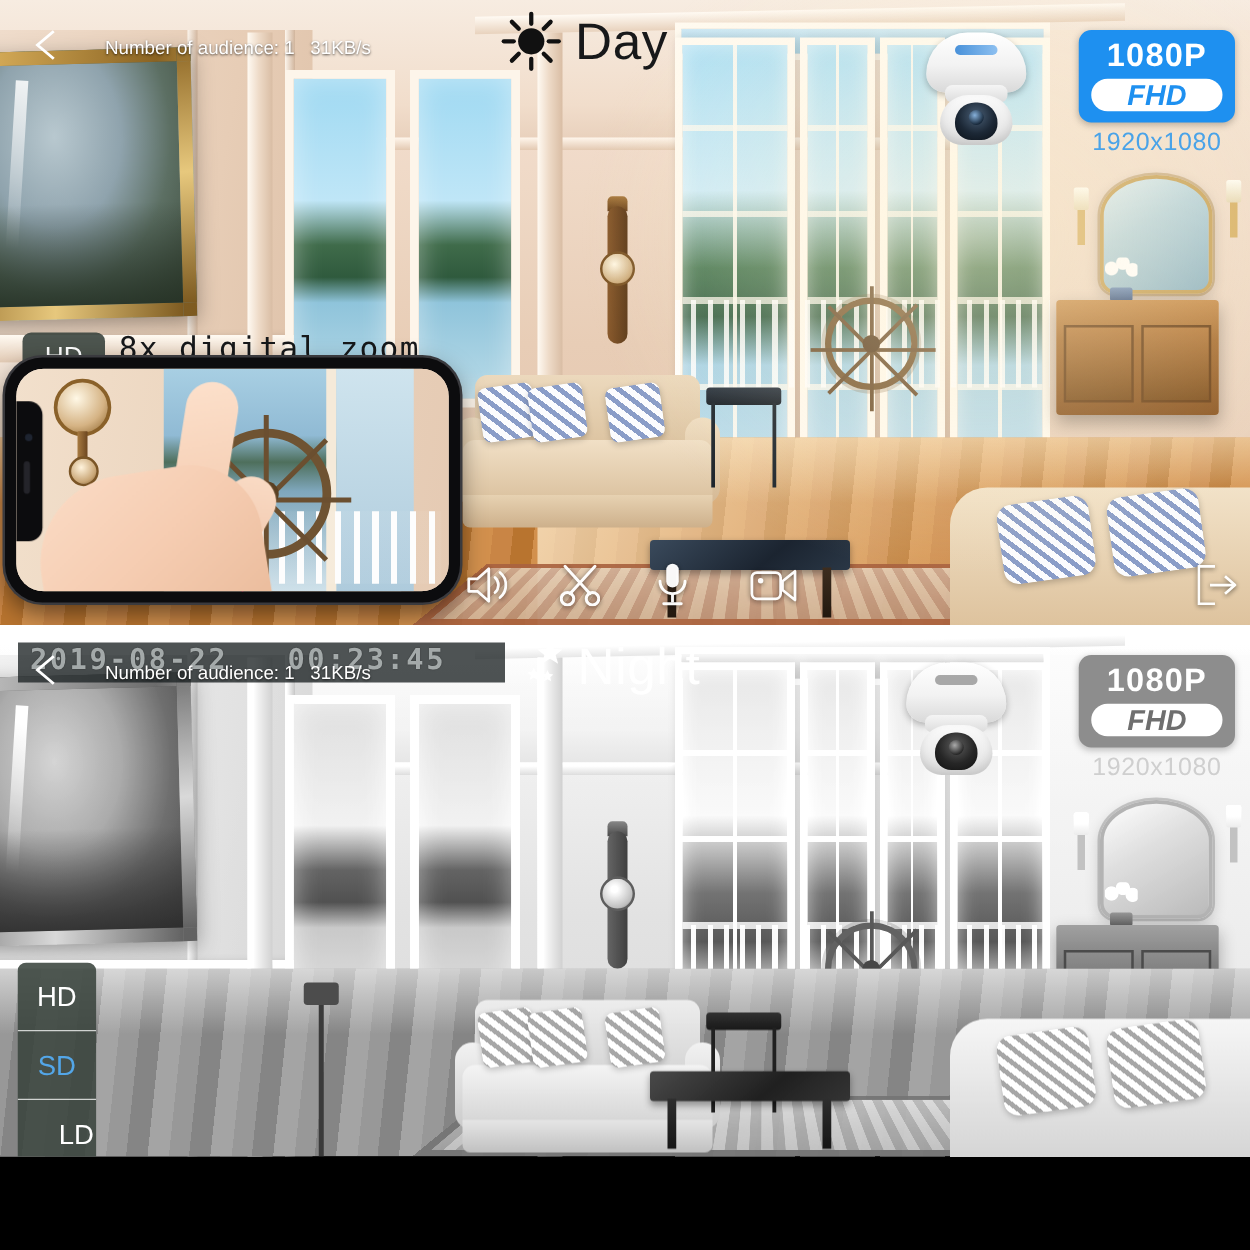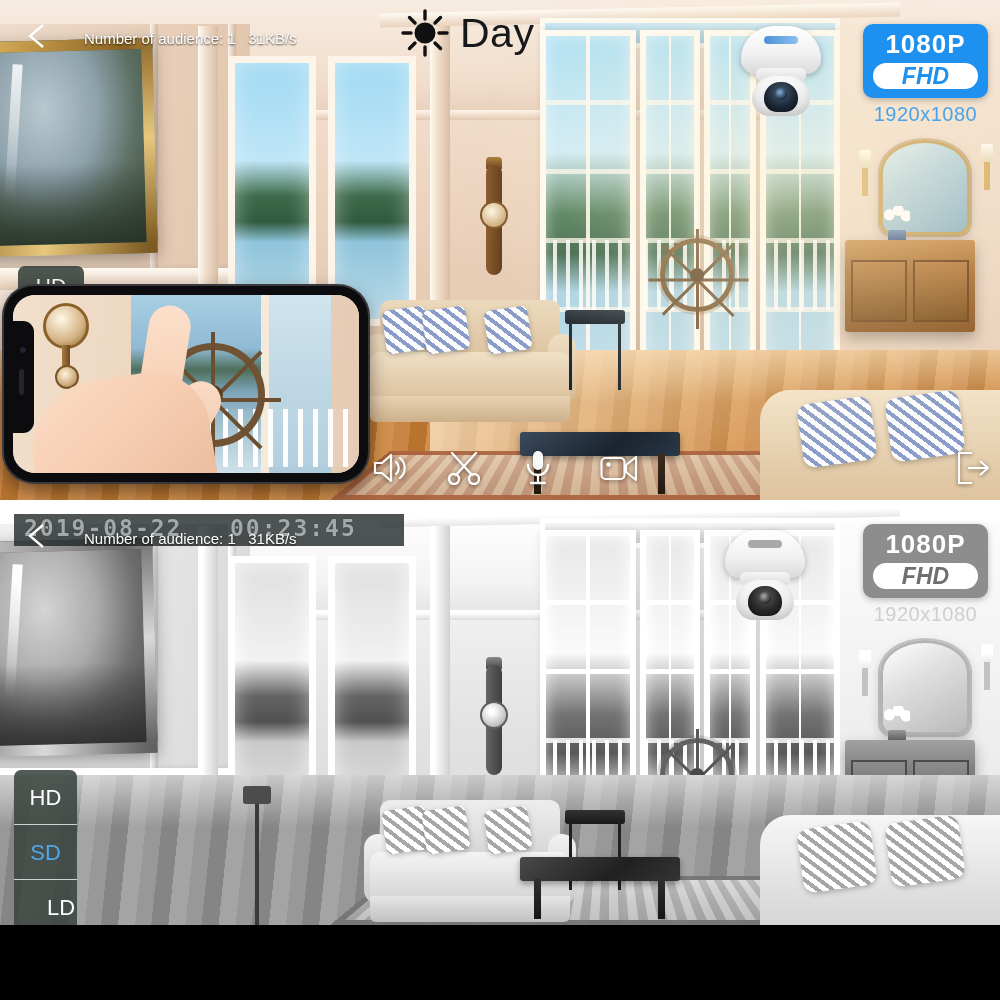--- a/index.html
+++ b/index.html
@@ -695,20 +695,21 @@
     <div class="resbadge">
       <div class="box">
         <div class="p">1080P</div>
         <span class="fhd">FHD</span>
       </div>
       <div class="dim">1920x1080</div>
     </div>
 
     <div class="hdchip">HD</div>
 
+    <div class="zoomlabel">8x digital zoom</div>
 
     <div class="phone">
       <div class="screen">
         <div class="zscene">
           <div class="zwall"></div>
           <div class="zwin"></div>
           <div class="zwin2"></div>
           <div class="zrail"></div>
           <div class="zbaro">
             <div class="d1"></div>
@@ -901,20 +902,29 @@
     <div class="osdbar">
       <div class="ts">2019-08-22   00:23:45</div>
     </div>
     <div class="audience">Number of audience: 1   31KB/s</div>
     <div class="backbtn">
       <svg width="22" height="28" viewBox="0 0 22 28">
         <polyline points="17,3 4,14 17,25" fill="none" stroke="#ffffff" stroke-width="2.3"></polyline>
       </svg>
     </div>
 
+    <div class="mode night" style="top:8px">
+      <svg width="52" height="50" viewBox="0 0 52 50">
+        <path d="M31 4 a21 21 0 1 0 2 42 a17 17 0 0 1 -2 -42 z" fill="#ffffff"></path>
+        <polygon points="40,4 43,11 50,11.5 44.5,16 46.5,23 40,19 33.5,23 35.5,16 30,11.5 37,11" fill="#ffffff"></polygon>
+        <polygon points="27,26 28.6,29.4 32,30 29.4,32.4 30.2,36 27,34 23.8,36 24.6,32.4 22,30 25.4,29.4" fill="#ffffff"></polygon>
+        <polygon points="38,28 39.4,31 42.6,31.6 40.2,33.8 40.9,37 38,35.3 35.1,37 35.8,33.8 33.4,31.6 36.6,31" fill="#ffffff"></polygon>
+      </svg>
+      <span class="txt">Night</span>
+    </div>
 
     <div class="resbadge night">
       <div class="box">
         <div class="p">1080P</div>
         <span class="fhd">FHD</span>
       </div>
       <div class="dim">1920x1080</div>
     </div>
 
     <div class="quality" style="top:270px">

